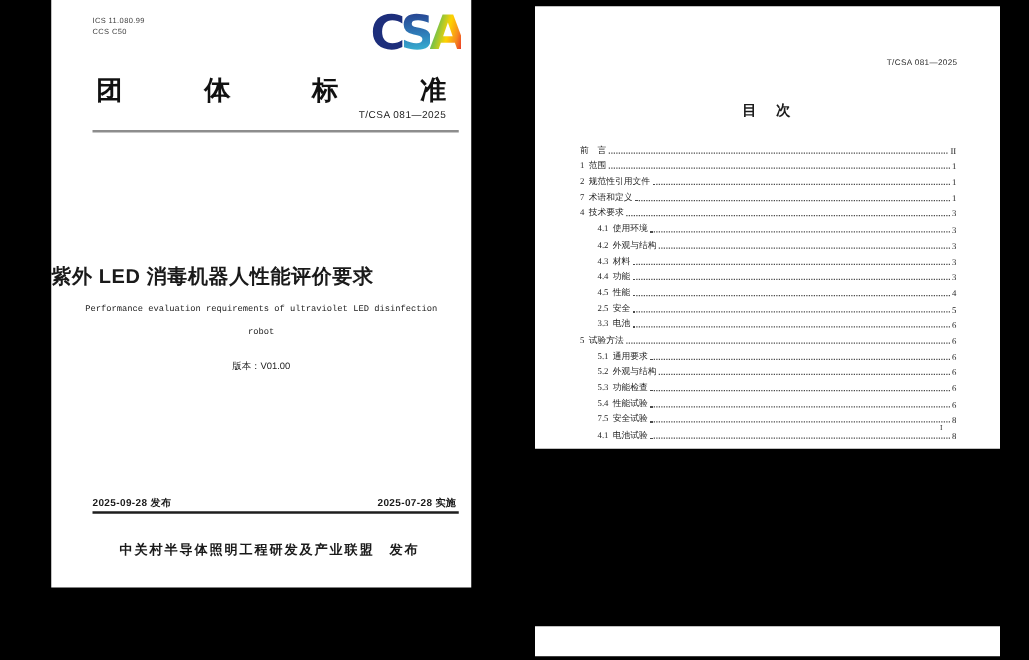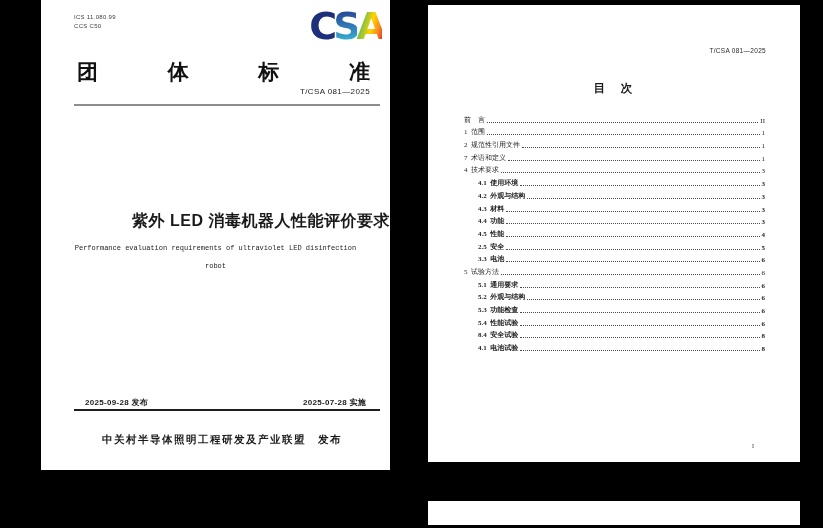--- a/index.html
+++ b/index.html
@@ -3,52 +3,52 @@
 <meta charset="utf-8">
 <style>
   html,body{margin:0;padding:0;}
   body{
     width:823px;height:528px;position:relative;background:#000;overflow:hidden;
     font-family:"Liberation Sans","DejaVu Sans",sans-serif;color:#1a1a1a;
     -webkit-font-smoothing:antialiased;
   }
   .page{position:absolute;background:#fff;}
   
-  #cover-page{left:41px;top:0;width:336px;height:470px;padding-left:13px;}
+  #cover-page{left:41px;top:0;width:336px;height:470px;}
   .ics-block{position:absolute;left:33px;top:13px;font-size:6px;line-height:8.5px;color:#3d3d3d;letter-spacing:.3px;}
   .logo{position:absolute;top:6px;right:8px;font-family:"DejaVu Sans","Liberation Sans",sans-serif;
         font-weight:900;font-size:38px;line-height:40px;letter-spacing:-4px;}
   .logo span{display:inline-block;}
   .logo-c{color:#1d2e7b;}
   .logo-s{background:linear-gradient(175deg,#27408f 10%,#2f7fba 55%,#3cc0d8 95%);
           -webkit-background-clip:text;background-clip:text;color:transparent;-webkit-text-fill-color:transparent;}
   .logo-a{background:linear-gradient(105deg,#14a79d 0%,#86c440 30%,#ffd300 55%,#f68b1f 78%,#e92e28 97%);
           -webkit-background-clip:text;background-clip:text;color:transparent;-webkit-text-fill-color:transparent;}
   .std-type{position:absolute;top:58px;left:36px;right:20px;display:flex;justify-content:space-between;
             font-size:21px;font-weight:600;color:#111;}
   .doc-number{position:absolute;top:87px;right:20px;font-size:8px;letter-spacing:.4px;color:#222;}
   .rule-top{position:absolute;top:104px;left:33px;right:10px;height:2px;background:#8d8d8d;}
-  .title-cn{position:absolute;top:211px;left:0;right:0;text-align:right;font-size:16px;font-weight:700;letter-spacing:.5px;}
+  .title-cn{position:absolute;top:211px;left:0;right:0;text-align:left;font-size:16px;font-weight:700;letter-spacing:.5px;}
   .title-en{position:absolute;left:0;right:0;text-align:center;
             font-family:"Liberation Mono","DejaVu Sans Mono",monospace;font-size:7px;color:#222;}
   #title-en-1{top:244px;}
   #title-en-2{top:262px;}
   .version{position:absolute;top:288px;left:0;right:0;text-align:center;font-size:7.5px;color:#222;}
-  .dates-row{position:absolute;top:397px;left:33px;right:24px;display:flex;justify-content:space-between;
-             font-size:8px;font-weight:700;letter-spacing:.3px;margin-left:11px;}
+  .dates-row{position:absolute;top:397px;left:33px;right:12px;display:flex;justify-content:space-between;
+             font-size:8px;font-weight:700;letter-spacing:.3px;}
   .rule-bottom{position:absolute;top:409px;left:33px;right:10px;height:2px;background:#1e1e1e;}
   .publisher{position:absolute;top:433px;left:13px;right:0;text-align:center;font-size:10.5px;font-weight:700;letter-spacing:1.5px;}
   
-  #toc-page{left:428px;top:5px;width:372px;height:457px;}
+  #toc-page{left:428px;top:5px;width:372px;height:354px;}
   .hdr-doc-number{position:absolute;top:42px;right:34px;font-size:6.5px;color:#2a2a2a;letter-spacing:.3px;}
   .toc-title{position:absolute;top:76px;left:0;right:0;text-align:center;font-size:11.5px;font-weight:700;letter-spacing:2px;}
   .toc-list{position:absolute;top:107px;left:36px;right:35px;font-family:"Liberation Serif","DejaVu Serif",serif;
             font-size:7px;color:#1f1f1f;}
   .toc-row{display:flex;align-items:flex-end;height:12.7px;}
-  .toc-row.lvl2{padding-left:14px;font-weight:bold;}
+  .toc-row.lvl2{padding-left:14px;}
   .toc-label{white-space:pre;}
   .toc-leader{flex:1;border-bottom:1px dotted #4a4a4a;margin:0 2px;transform:translateY(-2px);}
   .toc-page{white-space:pre;}
   .pg-num{position:absolute;bottom:13px;right:46px;font-size:6px;color:#333;font-family:"Liberation Serif",serif;}
   
   #next-page-edge{left:428px;top:501px;width:372px;height:24px;}
 </style>
 </head>
 <body>
 
@@ -68,20 +68,21 @@
     <span>标</span>
     <span>准</span>
   </div>
 
   <div class="doc-number">T/CSA 081—2025</div>
   <div class="rule-top"></div>
 
   <div class="title-cn">紫外 LED 消毒机器人性能评价要求</div>
   <div class="title-en" id="title-en-2">robot</div>
   <div class="title-en" id="title-en-1">Performance evaluation requirements of ultraviolet LED disinfection</div>
+  <div class="version">版本：V01.00</div>
 
   <div class="dates-row">
     <span>2025-09-28 发布</span>
     <span>2025-07-28 实施</span>
   </div>
   <div class="rule-bottom"></div>
 
   <div class="publisher">中关村半导体照明工程研发及产业联盟　发布</div>
 </div>
 
@@ -168,21 +169,21 @@
         <span class="toc-label">5.3  功能检查</span>
         <span class="toc-leader"></span>
         <span class="toc-page">6</span>
       </div>
       <div class="toc-row lvl2">
         <span class="toc-label">5.4  性能试验</span>
         <span class="toc-leader"></span>
         <span class="toc-page">6</span>
       </div>
       <div class="toc-row lvl2">
-        <span class="toc-label">8.4  安全试验</span>
+        <span class="toc-label">7.5  安全试验</span>
         <span class="toc-leader"></span>
         <span class="toc-page">8</span>
       </div>
       <div class="toc-row lvl2">
         <span class="toc-label">4.1  电池试验</span>
         <span class="toc-leader"></span>
         <span class="toc-page">8</span>
       </div>
     </div>
   <div class="pg-num">I</div>

